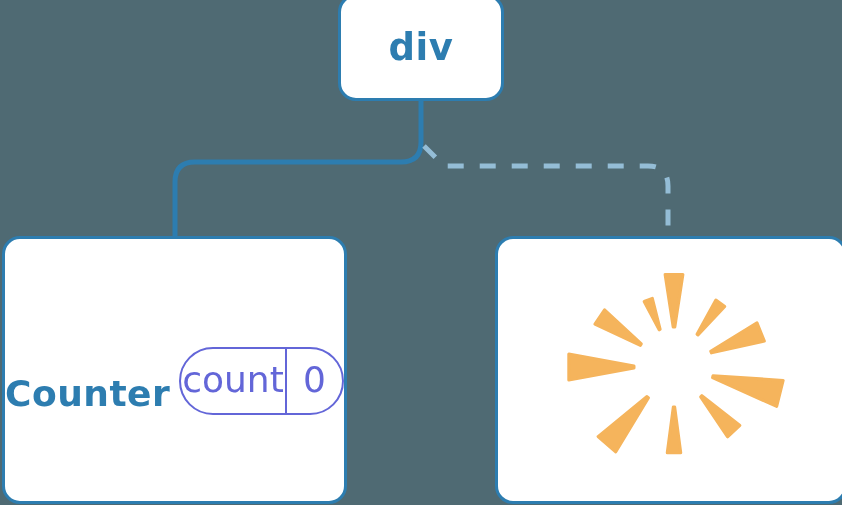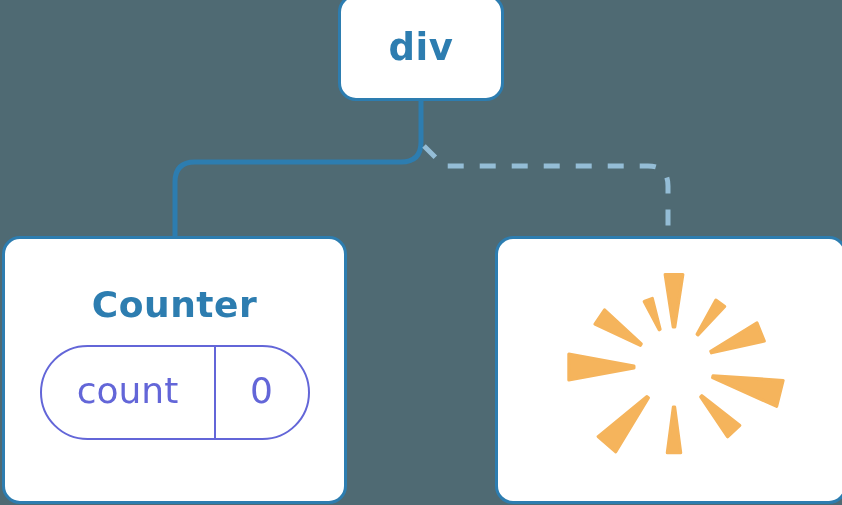--- a/index.html
+++ b/index.html
@@ -47,30 +47,31 @@
     font-weight: 700;
     letter-spacing: 0.5px;
     line-height: 1;
   }
   #node-counter {
     left: 2px;
     top: 236px;
     width: 345px;
     height: 268px;
     display: flex;
-    flex-direction: column;
+    flex-direction: row;
     align-items: center;
+    gap: 9px;
   }
   #counter-title {
     margin-top: 48px;
     font-size: 36px;
   }
   .pill {
     margin-top: 22px;
-    height: 95px;
+    height: 68px;
     display: flex;
     align-items: stretch;
     border: 2px solid #6366d8;
     border-radius: 50px;
     box-sizing: border-box;
     overflow: hidden;
   }
   .pill-key, .pill-val {
     display: flex;
     align-items: center;

